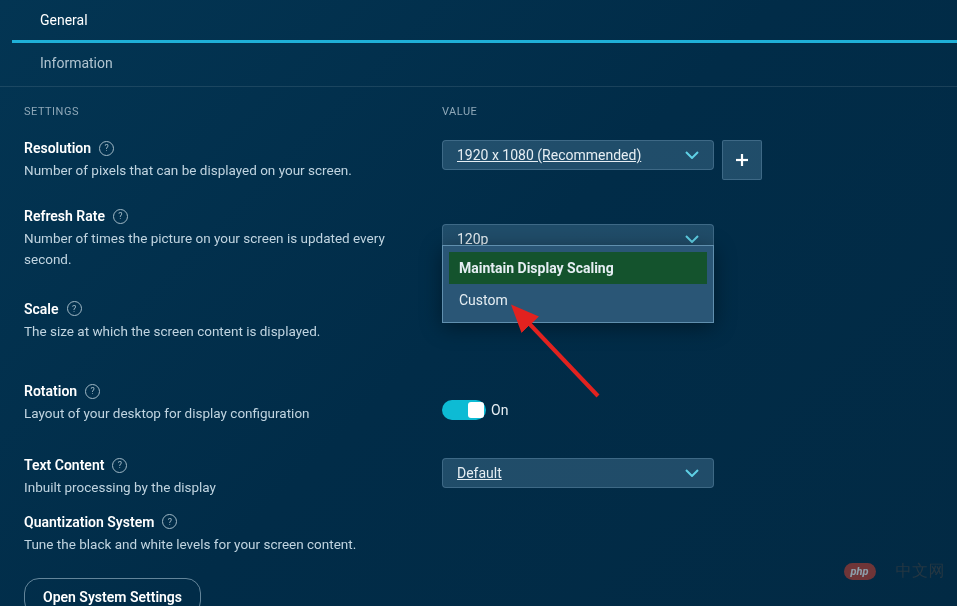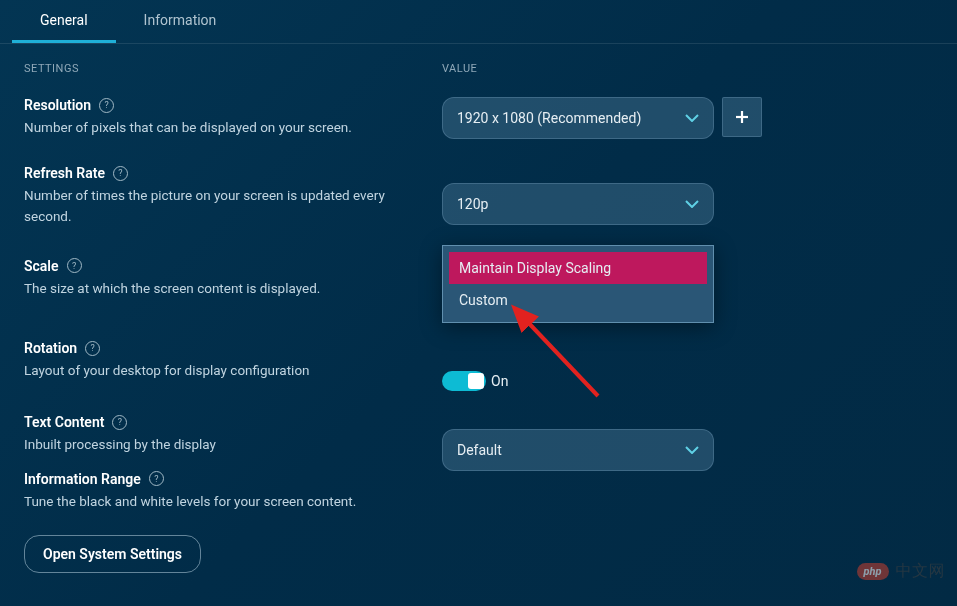--- a/index.html
+++ b/index.html
@@ -13,20 +13,21 @@
       width: 957px;
       height: 606px;
       overflow: hidden;
       color: #d0e0ea;
       position: relative;
     }
     .tabs {
       display: flex;
       border-bottom: 1px solid rgba(255,255,255,0.1);
       padding-left: 12px;
+      flex-direction: column;
     }
     .tab {
       padding: 12px 28px;
       color: #b0c4d0;
       cursor: pointer;
       font-size: 14px;
       border-bottom: 3px solid transparent;
     }
     .tab.active {
       color: #ffffff;
@@ -77,28 +78,29 @@
     .setting-desc {
       color: #c0d4e0;
       font-size: 13.5px;
       line-height: 1.5;
       max-width: 380px;
     }
     .dropdown {
       background: rgba(64, 110, 140, 0.5);
       border: 1px solid rgba(120, 160, 190, 0.35);
       color: #e6eef3;
-      padding: 12px 14px;
+      padding: 6px 14px;
       width: 272px;
       font-size: 14px;
       display: flex;
       justify-content: space-between;
       align-items: center;
       cursor: pointer;
-      border-radius: 12px;
+      border-radius: 4px;
+      text-decoration: underline;
     }
     .chevron {
       width: 14px;
       height: 14px;
       display: flex;
       align-items: center;
       justify-content: center;
     }
     .chevron svg {
       stroke: #5fd0e5;
@@ -158,21 +160,22 @@
       padding: 6px;
       box-shadow: 0 4px 20px rgba(0,0,0,0.4);
     }
     .menu-item {
       padding: 8px 10px;
       color: #e6eef3;
       font-size: 14px;
       cursor: pointer;
     }
     .menu-item.highlight {
-      background: #be185d;
+      background: #14532d;
+      font-weight: bold;
     }
     .open-system {
       margin-top: 6px;
       padding: 10px 18px;
       border: 1.5px solid rgba(180, 205, 220, 0.55);
       background: transparent;
       color: #ffffff;
       font-weight: 600;
       font-size: 14px;
       cursor: pointer;
@@ -180,21 +183,21 @@
     }
     .annotate-arrow {
       position: absolute;
     }
     .watermark {
       position: absolute;
       right: 12px;
       bottom: 24px;
       display: flex;
       align-items: center;
-      gap: 7px;
+      gap: 20px;
       opacity: 0.55;
     }
     .watermark-badge {
       background: #c93e2e;
       color: #fff;
       font-size: 11px;
       font-weight: 700;
       padding: 2px 7px;
       border-radius: 10px;
       font-style: italic;
@@ -254,21 +257,21 @@
     <div class="setting-block" style="margin-bottom:16px">
       <div class="setting-title">
         <span>Text Content</span>
         <span class="help-icon">?</span>
       </div>
       <div class="setting-desc">Inbuilt processing by the display</div>
     </div>
 
     <div class="setting-block" style="margin-bottom:18px">
       <div class="setting-title">
-        <span>Information Range</span>
+        <span>Quantization System</span>
         <span class="help-icon">?</span>
       </div>
       <div class="setting-desc">Tune the black and white levels for your screen content.</div>
     </div>
 
     <button class="open-system">Open System Settings</button>
   </div>
 
   <div class="col-value">
     <div class="col-header">VALUE</div>

